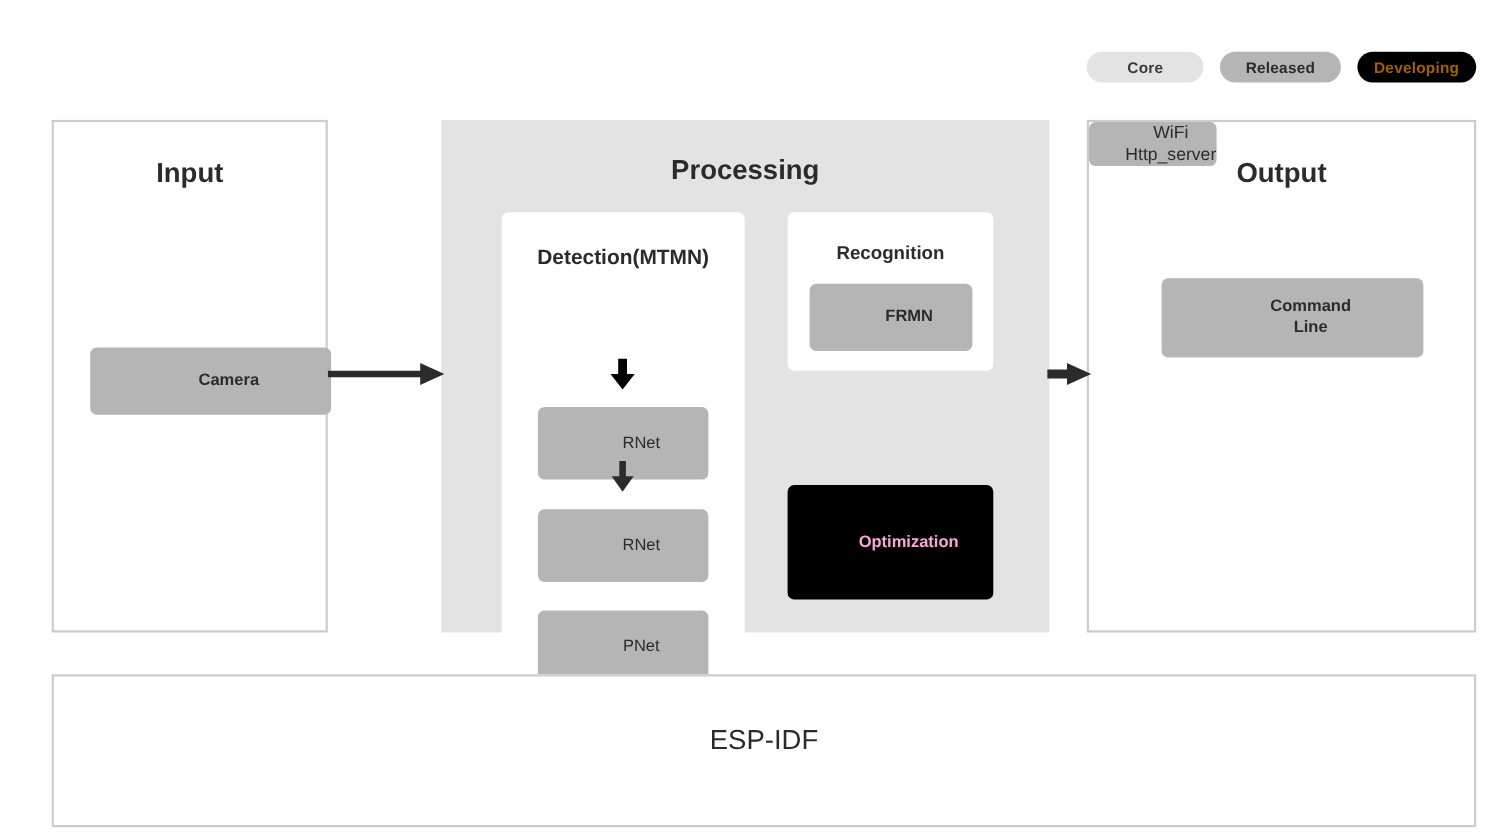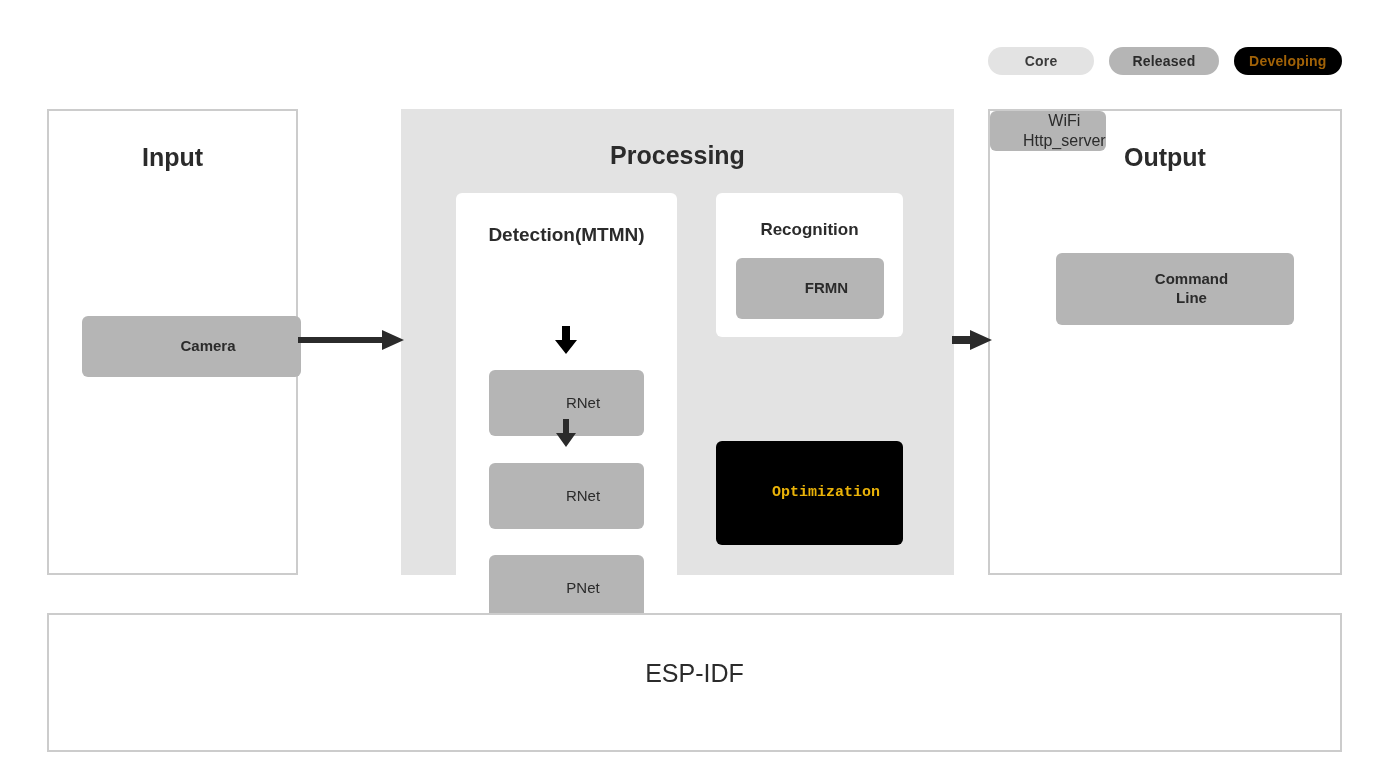--- a/index.html
+++ b/index.html
@@ -102,22 +102,21 @@
     line-height: 1.25;
     white-space: pre-line;
     padding-left: 33px;
   }
   .block-released {
     background: #b5b5b5;
     color: #2b2b2b;
   }
   .block-developing {
     background: #000000;
-    color: #eab308;
-    font-family: Liberation Mono, monospace;
+    color: #f9a8d4;
   }
 
   
   #block-camera { left: 33px; top: 205px; width: 219px; height: 61px;
                   font-size: 15px; font-weight: bold; }
 
   
   #block-pnet { left: 33px; top: 177px; width: 155px; height: 66px;
                 font-size: 15px; font-weight: normal; }
   #block-rnet { left: 33px; top: 270px; width: 155px; height: 66px;

